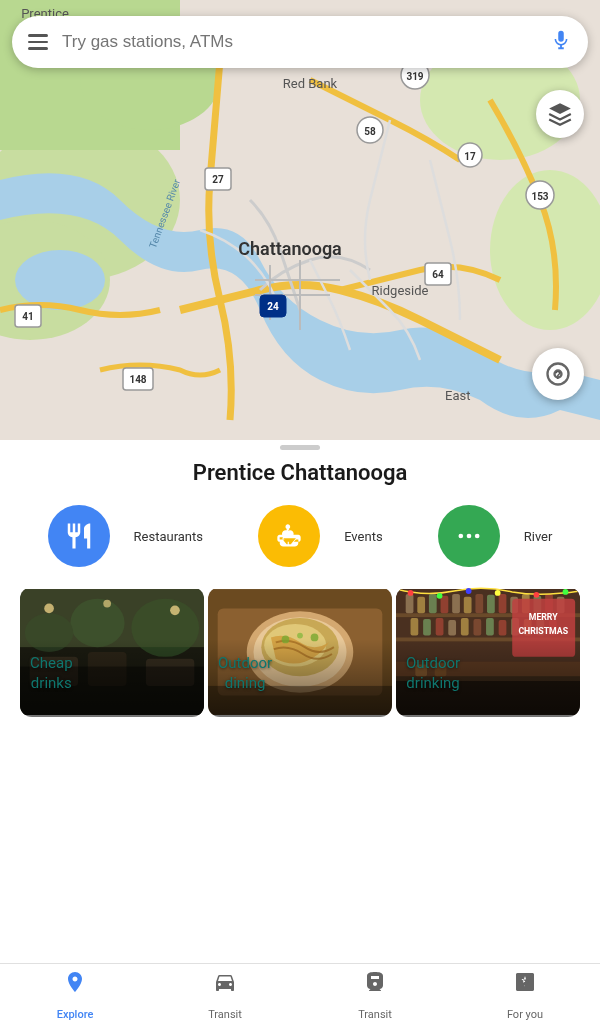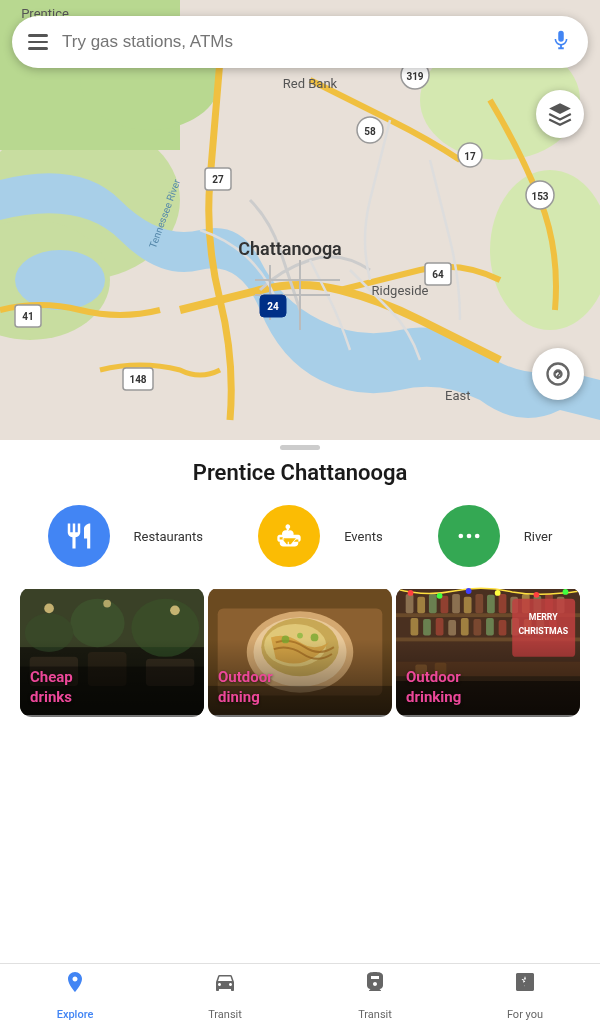--- a/index.html
+++ b/index.html
@@ -185,36 +185,37 @@
       padding: 0 0px;
     }
 
     .tile {
       flex: 1;
       height: 130px;
       border-radius: 12px;
       overflow: hidden;
       position: relative;
       cursor: pointer;
+      text-align: center;
     }
 
     .tile-bg {
       width: 100%;
       height: 100%;
       position: absolute;
       top: 0; left: 0;
     }
 
     .tile-label {
       position: absolute;
-      bottom: 10px;
+      bottom: 24px;
       left: 10px;
-      color: #ec4899;
+      color: #0f766e;
       font-size: 15px;
-      font-weight: 700;
+      font-weight: 400;
       text-shadow: 0 1px 3px rgba(0,0,0,0.6);
       line-height: 1.3;
       z-index: 2;
     }
 
     .tile-overlay {
       position: absolute;
       bottom: 0;
       left: 0;
       right: 0;

